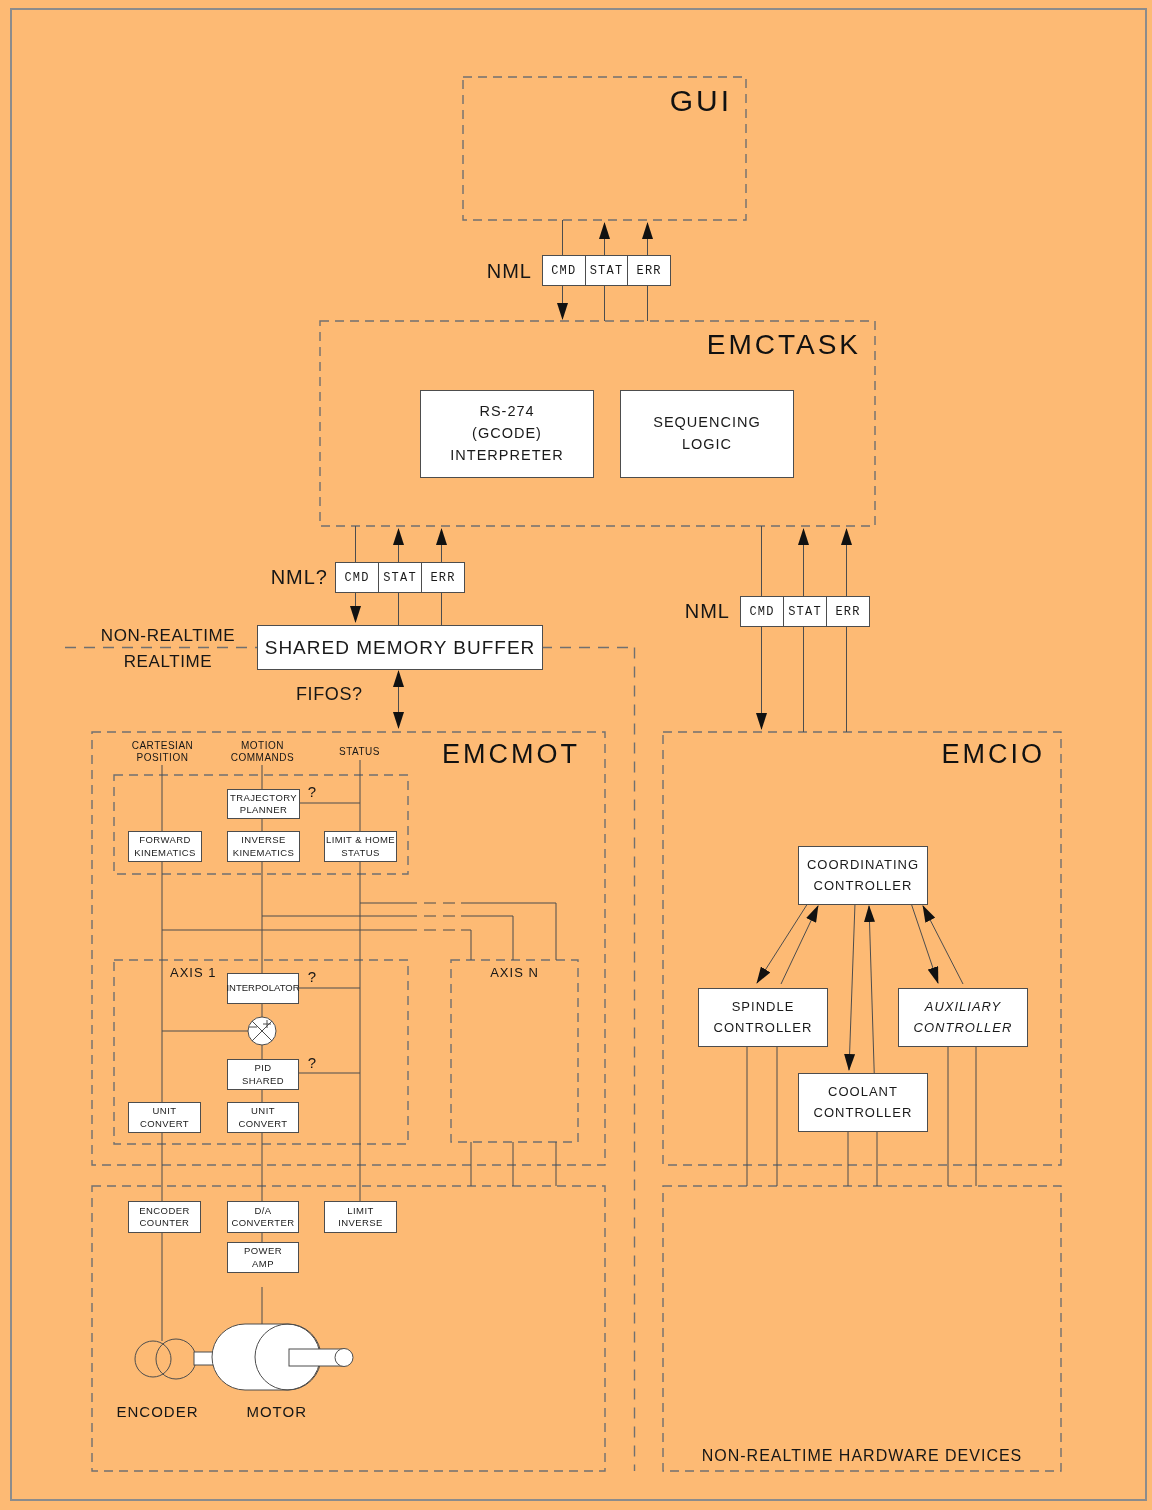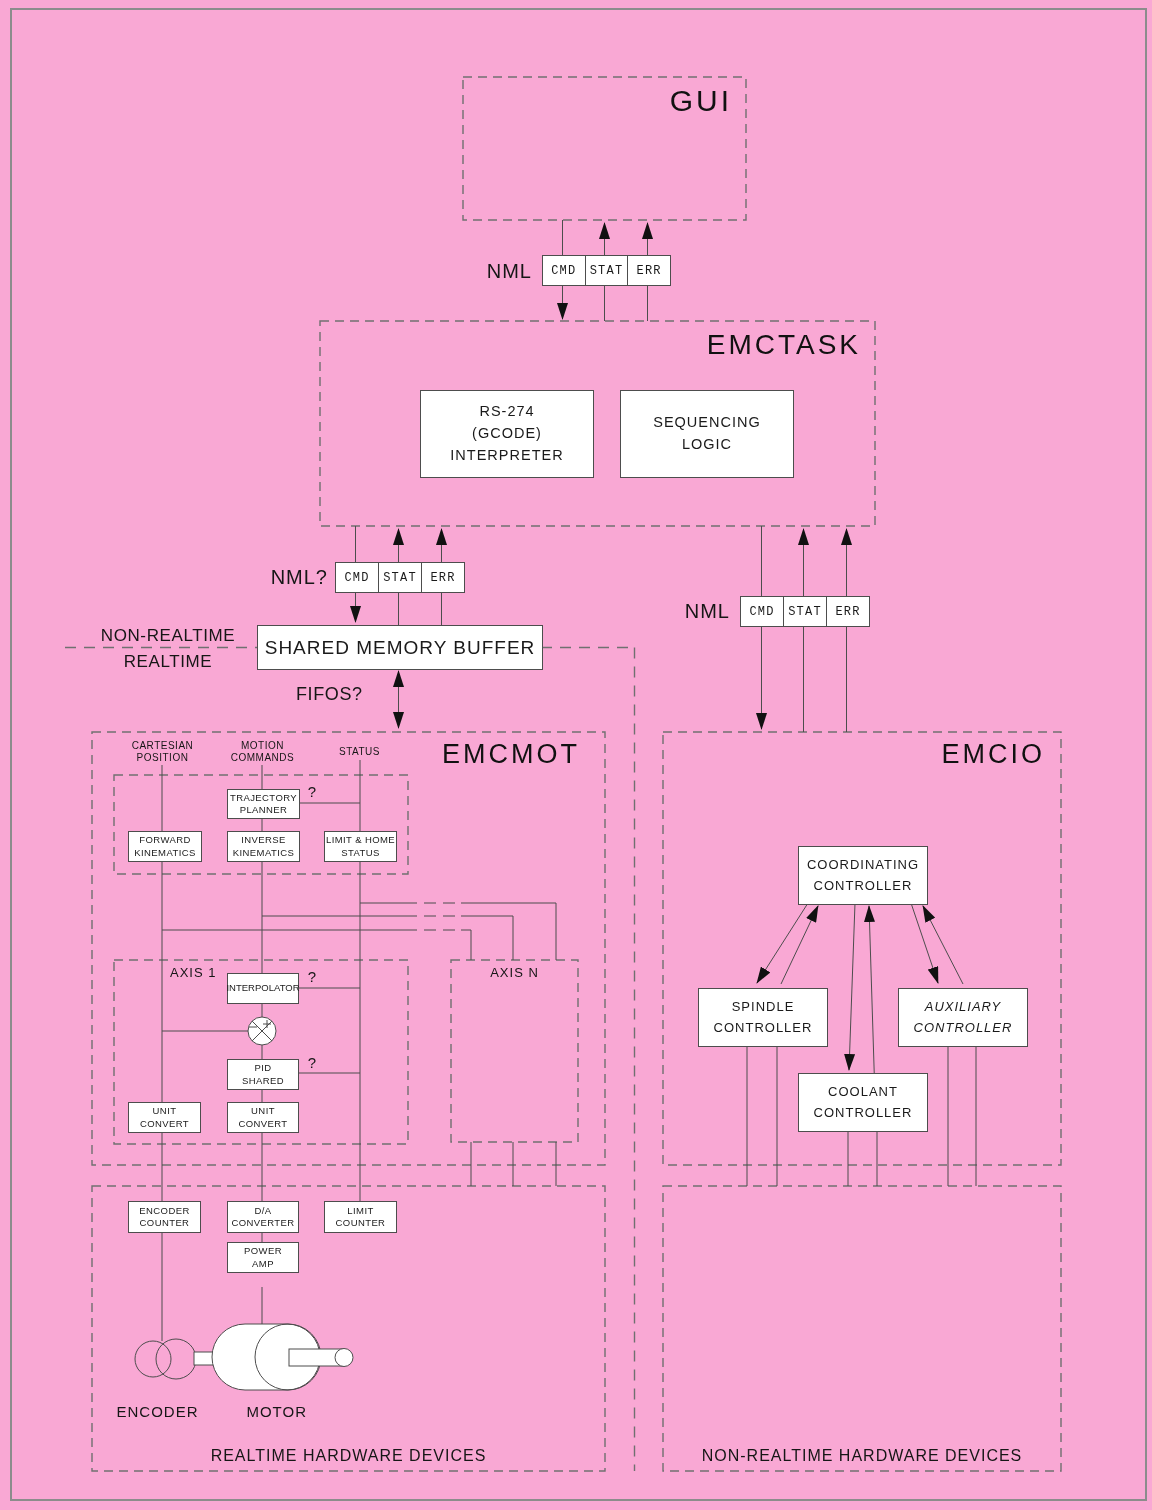--- a/index.html
+++ b/index.html
@@ -1,16 +1,16 @@
 <!DOCTYPE html>
 <html><head>
 <meta charset="utf-8">
 <style>
   html,body{margin:0;padding:0;background:#fff;}
-  .canvas{position:relative;width:1152px;height:1510px;background:#f9a8d4;
+  .canvas{position:relative;width:1152px;height:1510px;background:#fdba74;
           font-family:"Liberation Sans", sans-serif;color:#1a1a1a;overflow:hidden;}
   .page-border{position:absolute;left:10px;top:8px;width:1133px;height:1489px;
                border:2px solid #8c8c8c;}
   svg.wires{position:absolute;left:0;top:0;z-index:1;}
   .abs{position:absolute;z-index:2;}
   .sbox{position:absolute;z-index:2;background:#fff;border:1px solid #4d4d4d;
         display:flex;align-items:center;justify-content:center;text-align:center;
         white-space:pre-line;color:#1a1a1a;}
   .f9 {font-size:9.5px;line-height:1.3;letter-spacing:.4px;}
   .f13{font-size:13px;line-height:1.55;letter-spacing:1px;}
@@ -240,22 +240,21 @@
   <div class="sbox f13" style="left:898px;top:988px;width:128px;height:57px;font-style:italic;">AUXILIARY
 CONTROLLER</div>
   <div class="sbox f13" style="left:798px;top:1073px;width:128px;height:57px;">COOLANT
 CONTROLLER</div>
 
   <div class="sbox f9" style="left:128px;top:1201px;width:71px;height:30px;">ENCODER
 COUNTER</div>
   <div class="sbox f9" style="left:227px;top:1201px;width:70px;height:30px;">D/A
 CONVERTER</div>
   <div class="sbox f9" style="left:324px;top:1201px;width:71px;height:30px;">LIMIT
-COUNTER</div>
+INVERSE</div>
   <div class="sbox f9" style="left:227px;top:1242px;width:70px;height:29px;">POWER
 AMP</div>
 
   <div class="lbl ctr" style="left:110px;top:1403px;width:95px;font-size:15px;letter-spacing:1px;">ENCODER</div>
   <div class="lbl ctr" style="left:222px;top:1403px;width:85px;font-size:15px;letter-spacing:1px;text-align:right;">MOTOR</div>
 
-  <div class="lbl ctr" style="left:92px;top:1447px;width:513px;font-size:16px;letter-spacing:1px;">REALTIME HARDWARE DEVICES</div>
   <div class="lbl ctr" style="left:663px;top:1447px;width:398px;font-size:16px;letter-spacing:1px;">NON-REALTIME HARDWARE DEVICES</div>
 </div>
 
 </body></html>

